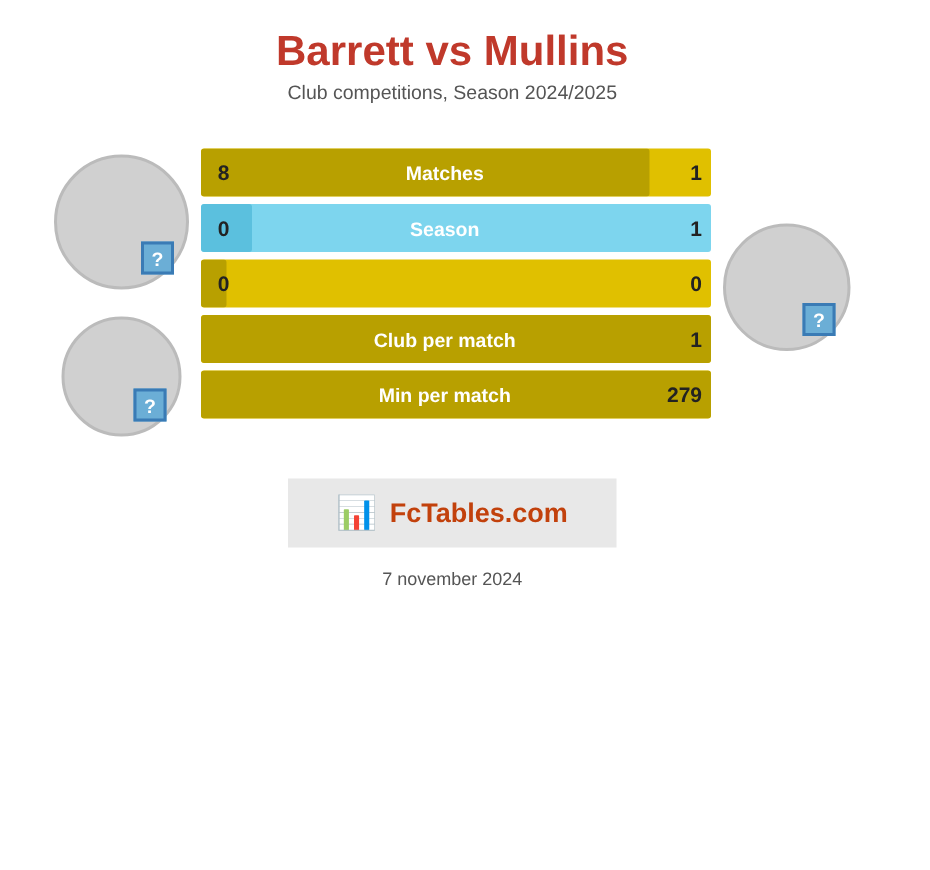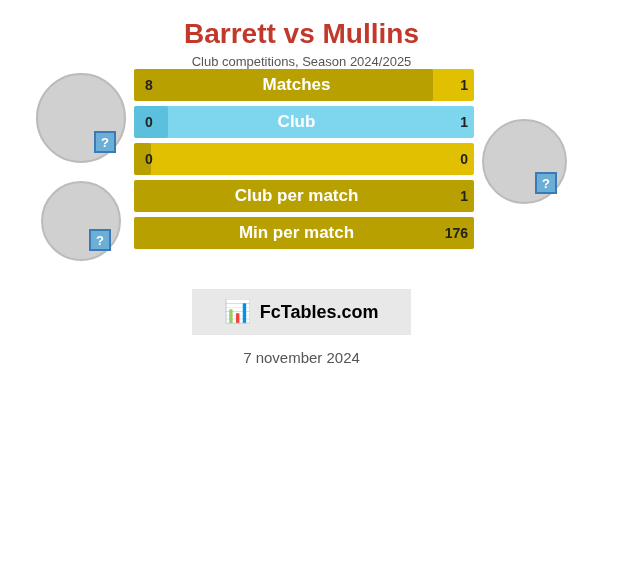--- a/index.html
+++ b/index.html
@@ -21,21 +21,21 @@
     }
     .title {
       font-size: 28px;
       font-weight: bold;
       color: #c0392b;
       margin-bottom: 4px;
     }
     .subtitle {
       font-size: 13px;
       color: #555;
-      margin-bottom: 0;
+      margin-bottom: 30px;
     }
     .main-area {
       display: flex;
       flex-direction: row;
       align-items: flex-start;
       justify-content: center;
       width: 100%;
       position: relative;
     }
     .left-avatars {
@@ -108,21 +108,21 @@
       text-align: center;
       font-size: 14px;
       font-weight: bold;
       color: #222;
     }
     .stat-label {
       position: absolute;
       left: 0;
       right: 15px;
       text-align: center;
-      font-size: 17px;
+      font-size: 13px;
       font-weight: bold;
       color: #fff;
       z-index: 2;
       pointer-events: none;
     }
     .stat-right-val {
       position: absolute;
       right: 6px;
       font-size: 14px;
       font-weight: bold;
@@ -155,25 +155,25 @@
       align-items: center;
       gap: 8px;
     }
     .logo-icon {
       font-size: 22px;
       color: #555;
     }
     .logo-text {
       font-size: 18px;
       font-weight: bold;
-      color: #000000;
+      color: #c2410c;
     }
     .date-text {
       margin-top: 14px;
-      font-size: 15px;
+      font-size: 12px;
       color: #555;
     }
   </style>
 </head>
 <body>
 
 <div class="page">
   <h1 class="title">Barrett vs Mullins</h1>
   <div class="subtitle">Club competitions, Season 2024/2025</div>
 
@@ -191,37 +191,37 @@
     <div class="stats-table" id="stats-container">
         <div class="stat-outer">
           <div class="stat-bar" style="width: 88%;"></div>
           <div class="stat-left-val">8</div>
           <div class="stat-label">Matches</div>
           <div class="stat-right-val">1</div>
         </div>
         <div class="stat-outer stat-outer-blue">
           <div class="stat-bar stat-bar-blue" style="width: 10%;"></div>
           <div class="stat-left-val">0</div>
-          <div class="stat-label">Club</div>
+          <div class="stat-label">Season</div>
           <div class="stat-right-val">1</div>
         </div>
         <div class="stat-outer">
           <div class="stat-bar" style="width: 5%;"></div>
           <div class="stat-left-val">0</div>
           <div class="stat-right-val">0</div>
         </div>
         <div class="stat-outer">
           <div class="stat-bar" style="width: 100%;"></div>
           <div class="stat-label">Club per match</div>
           <div class="stat-right-val">1</div>
         </div>
         <div class="stat-outer">
           <div class="stat-bar" style="width: 100%;"></div>
           <div class="stat-label">Min per match</div>
-          <div class="stat-right-val">176</div>
+          <div class="stat-right-val">279</div>
         </div>
       </div>
 
     <div class="right-avatars">
       <div class="avatar" style="width:85px;height:85px;">
         <div class="avatar-question">?</div>
       </div>
     </div>
   </div>
 

